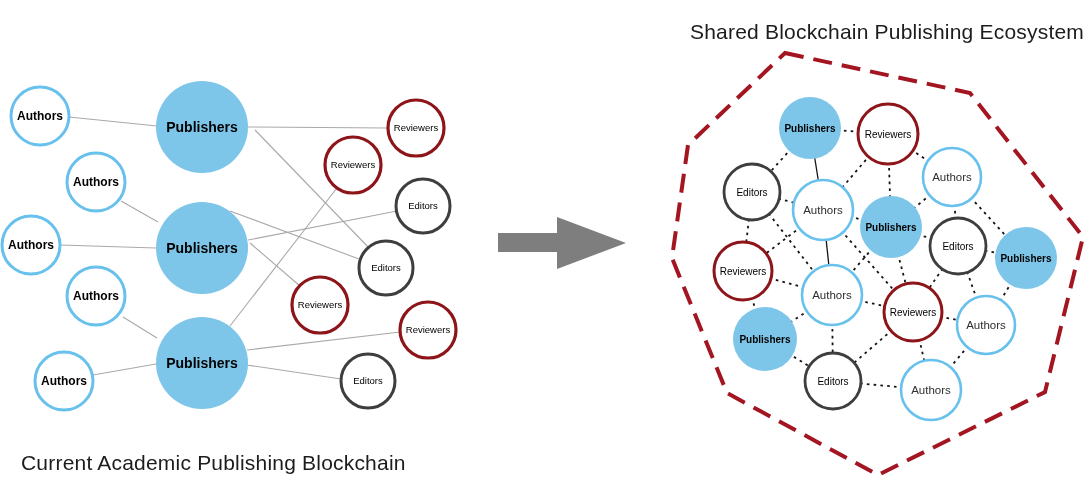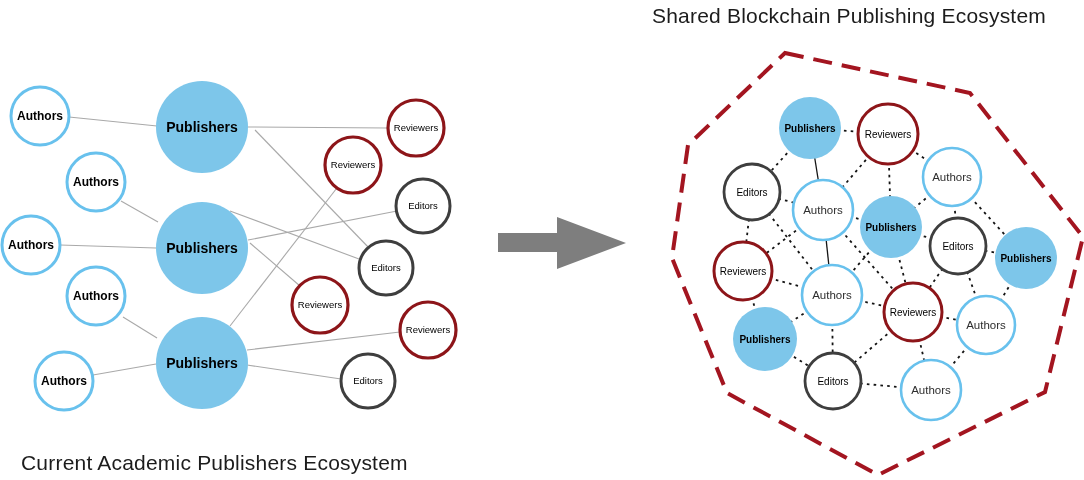--- a/index.html
+++ b/index.html
@@ -12,21 +12,21 @@
   }
   svg{position:absolute;left:0;top:0;}
   .title{
     position:absolute;
     color:#1c1c1c;
     font-size:21px;
     letter-spacing:0.2px;
     white-space:nowrap;
   }
   #left-caption{left:21px;top:451px;}
-  #right-title{left:652px;top:4px;width:432px;text-align:left;}
+  #right-title{left:652px;top:20px;width:432px;text-align:right;}
 
   
   .node circle{fill:#ffffff;}
   .node.authors circle{stroke:var(--blue-stroke);stroke-width:3px;}
   .node.publishers circle{fill:var(--blue-fill);stroke:none;}
   .node.reviewers circle{stroke:var(--red);stroke-width:3.2px;}
   .node.editors circle{stroke:var(--gray);stroke-width:3px;}
   .node.right.authors circle{stroke-width:2.6px;}
   .node.right.reviewers circle{stroke-width:3px;}
   .node.right.editors circle{stroke-width:2.8px;}
@@ -225,15 +225,15 @@
         <g class="node right editors">
           <circle cx="833" cy="381" r="28"></circle>
           <text x="833" y="381" dy="0.35em">Editors</text>
         </g>
         <g class="node right authors">
           <circle cx="931" cy="390" r="30"></circle>
           <text x="931" y="390" dy="0.35em">Authors</text>
         </g>
       </g>
   </svg>
-  <div class="title" id="left-caption">Current Academic Publishers Ecosystem</div>
+  <div class="title" id="left-caption">Current Academic Publishing Blockchain</div>
   <div class="title" id="right-title">Shared Blockchain Publishing Ecosystem</div>
 </div>
 
 </body></html>

